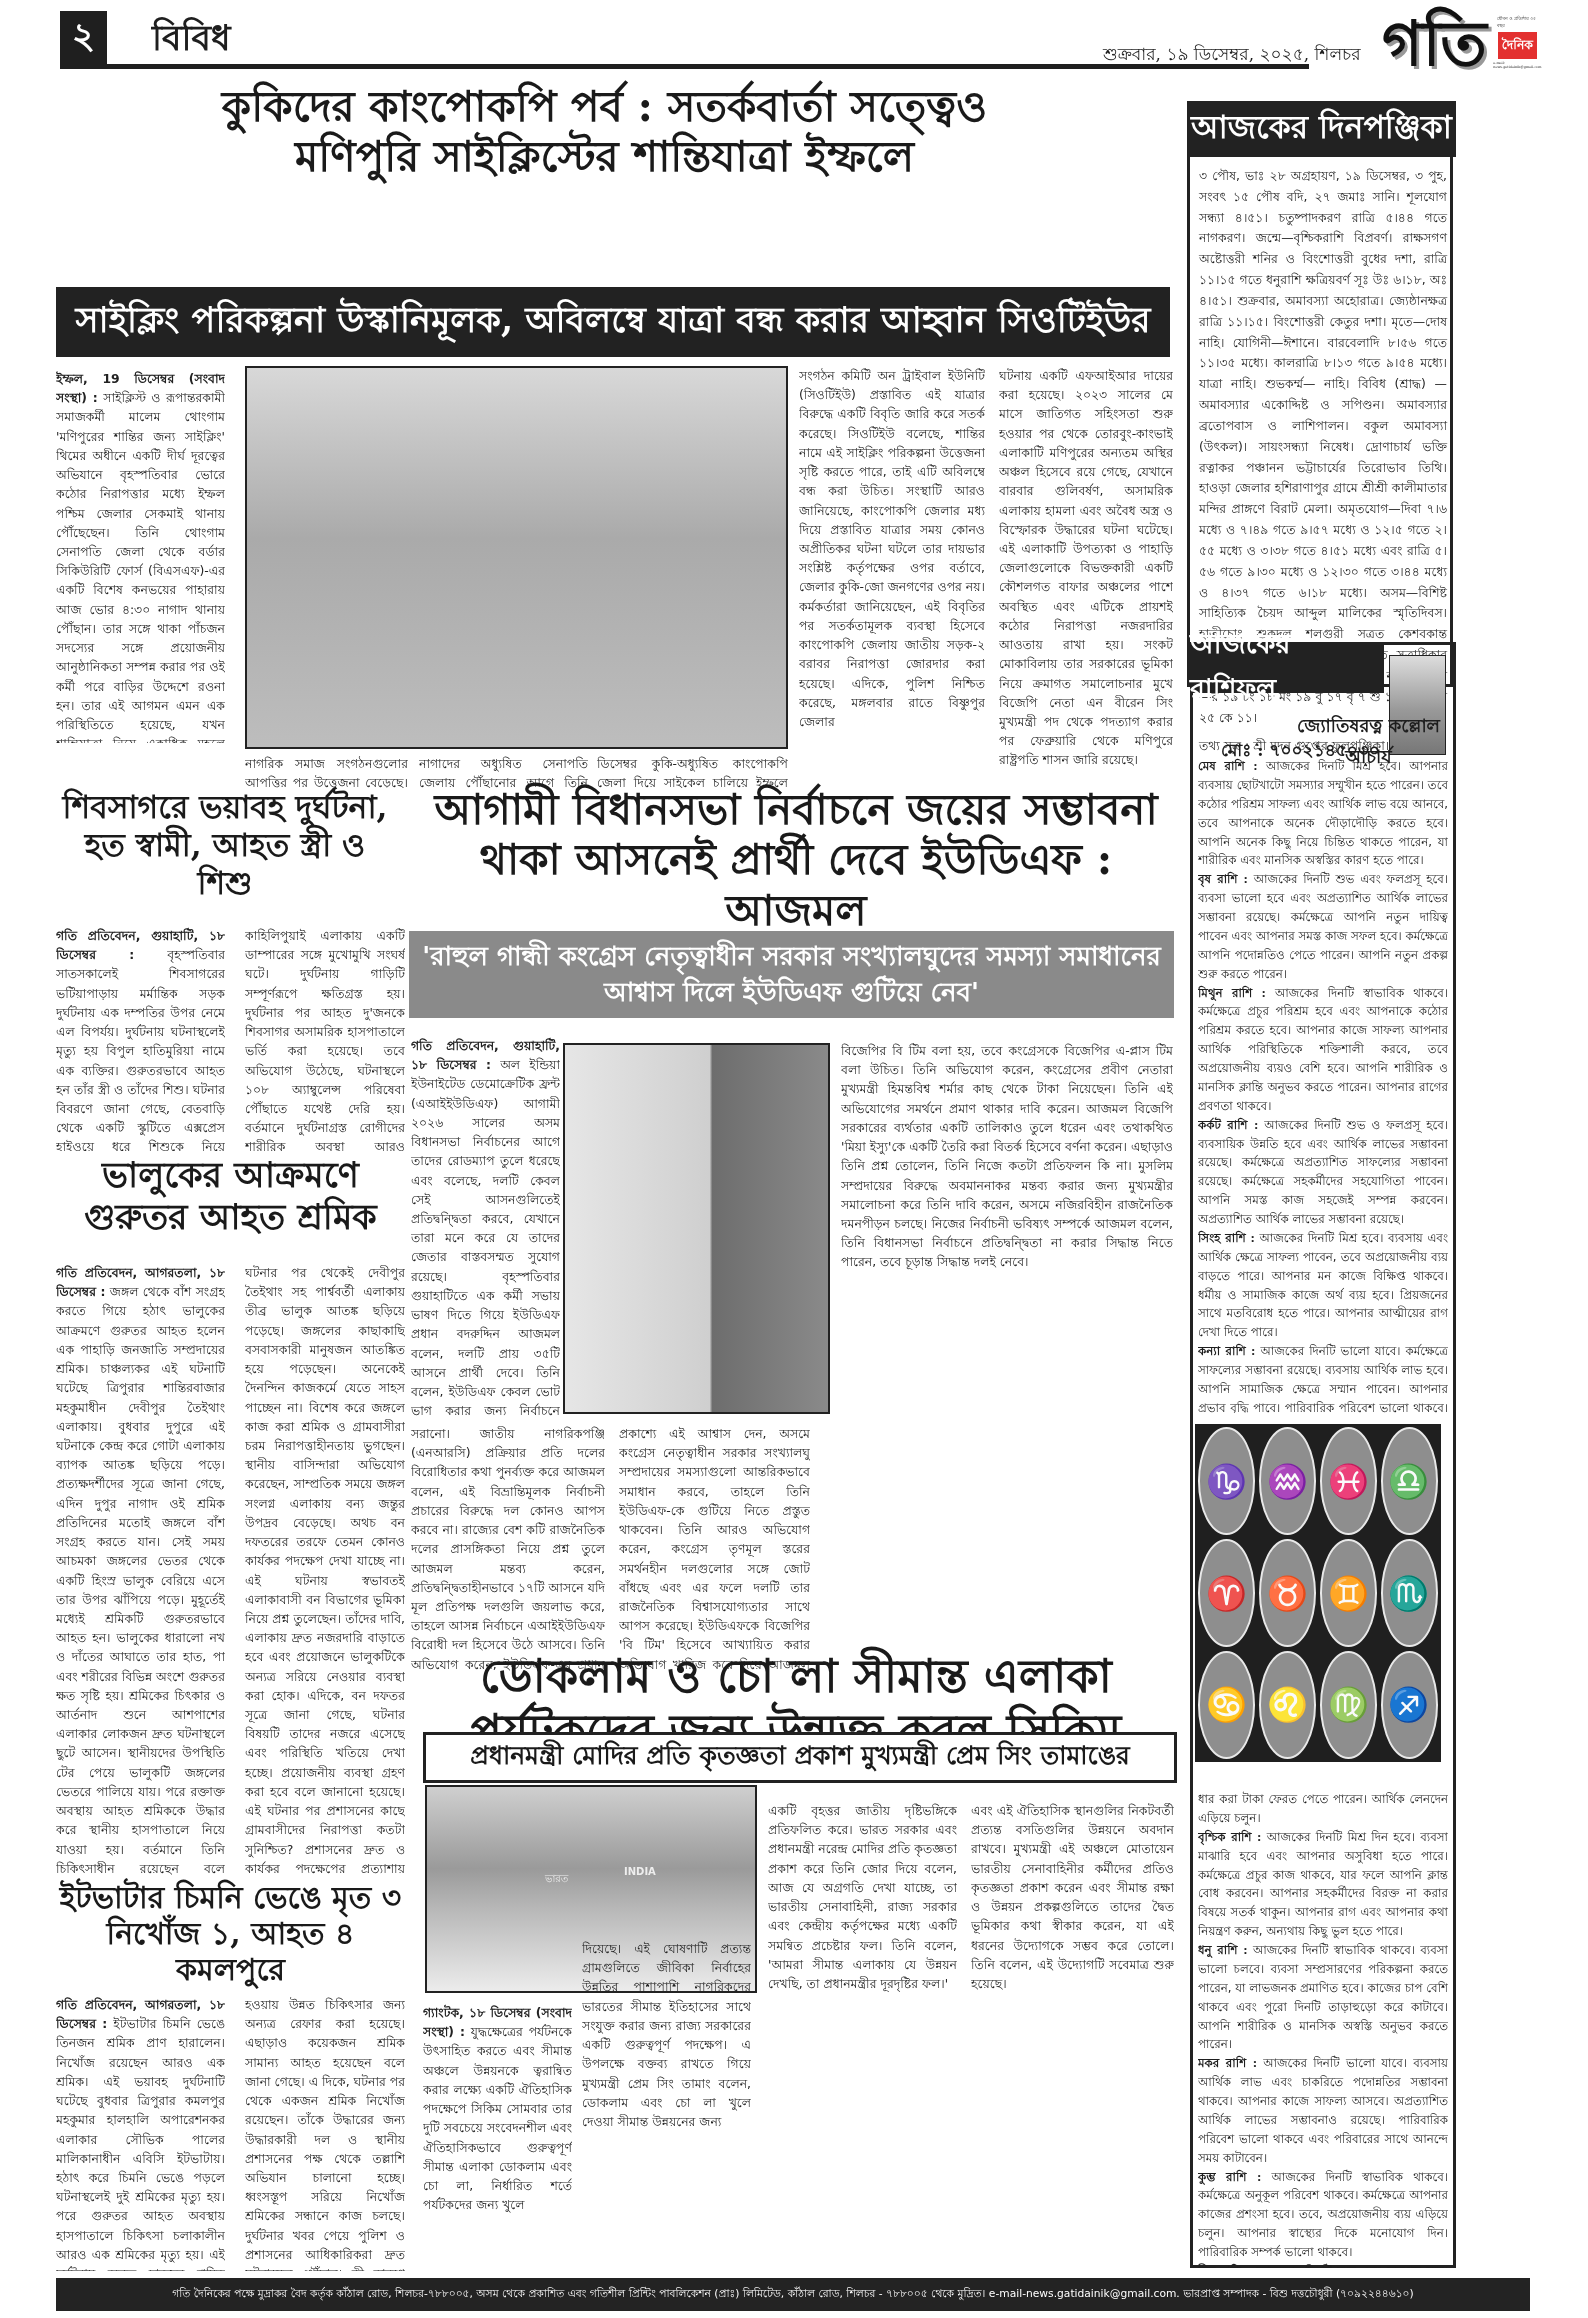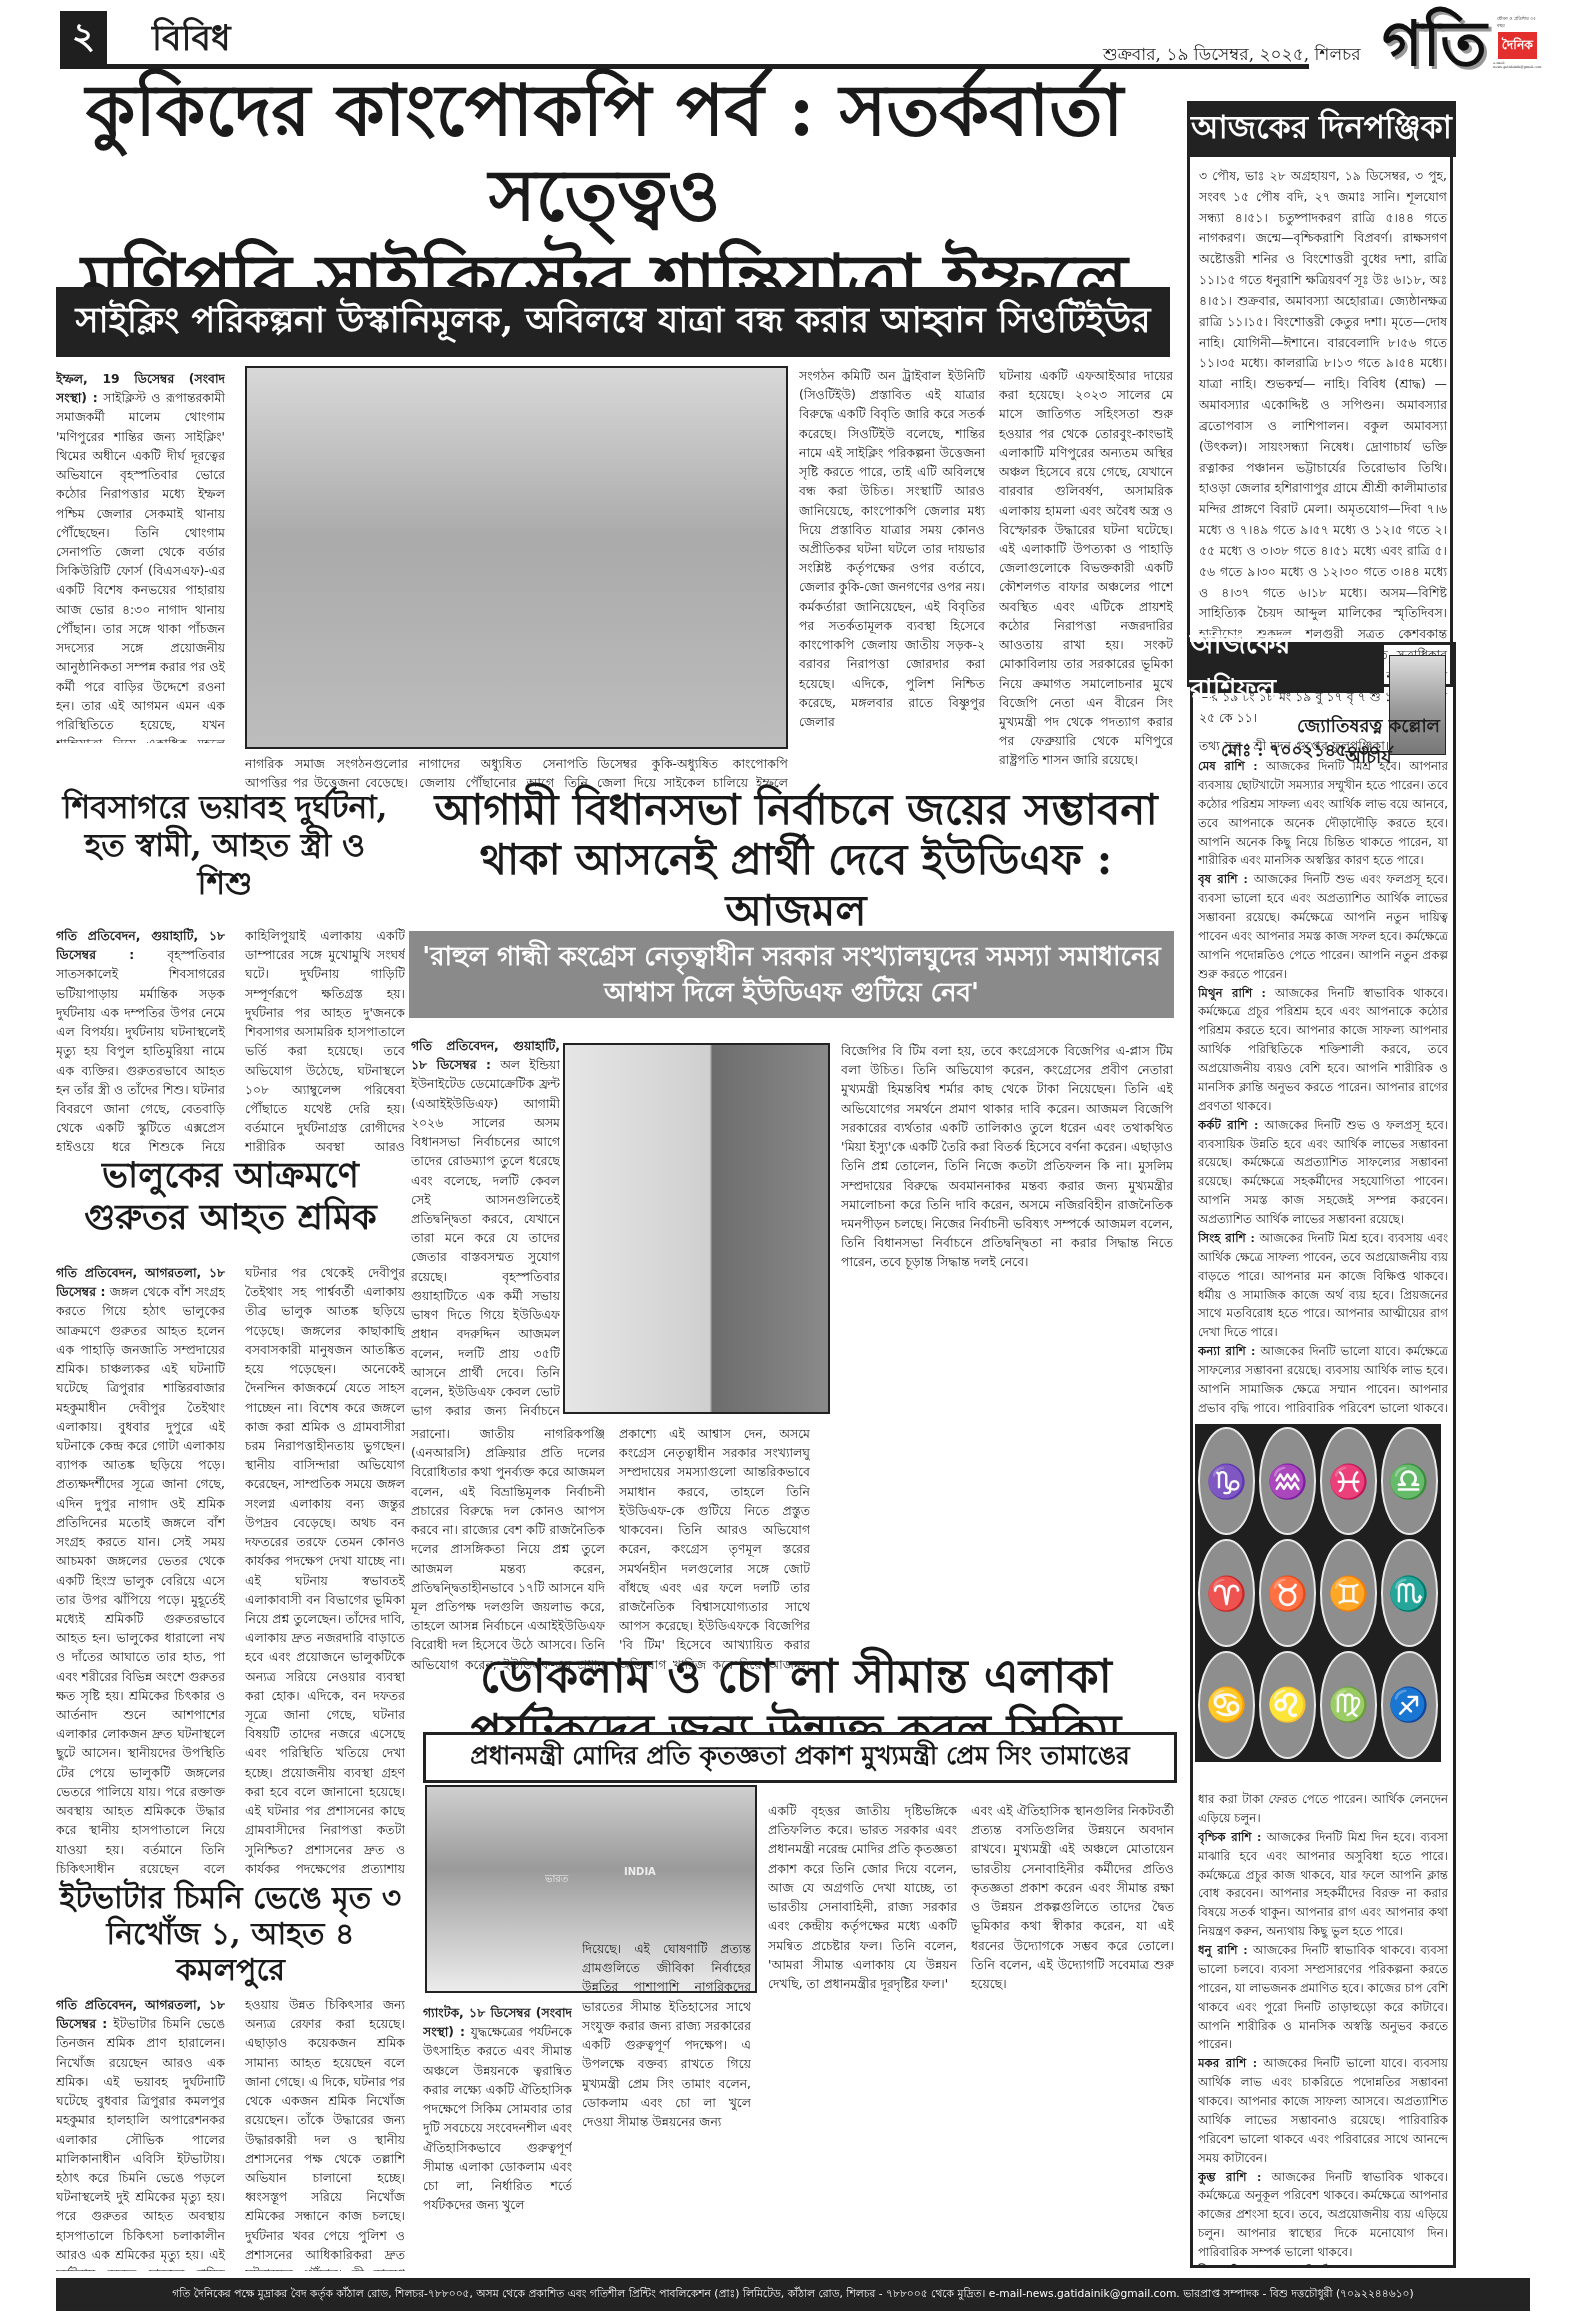--- a/index.html
+++ b/index.html
@@ -14,21 +14,21 @@
   .date-line { left: 1103px; top: 41px; font-size: 17px; color: #1e1e1e; }
   .logo { left: 1338px; top: 11.3px; width: 236px; height: 65px; display: flex; align-items: center; margin-left: 44px; }
   .logo-word { font-size: 62px; font-weight: bold; color: #111; text-shadow: 2.8px 2.8px 0 #999; line-height: 1; }
   .logo-badge { margin-left: 10px; width: 41px; height: 56px; display: flex; flex-direction: column; align-items: center; }
   .logo-badge .top { font-size: 4.5px; color: #333; }
   .logo-badge .red { background: #e3302f; color: #fff; font-size: 12.4px; font-weight: bold; width: 39px; height: 27px; display: flex; align-items: center; justify-content: center; margin-top: 2.3px; }
   .logo-badge .bot { font-size: 3.4px; color: #333; margin-top: 1.7px; }
 
   
   .hl { font-weight: bold; text-align: center; color: #1a1a1a; line-height: 1.2; }
-  .hl-main { left: 39px; top: 68px; width: 1131px; font-size: 71px; }
+  .hl-main { left: 39px; top: 82px; width: 1131px; font-size: 42px; }
   .hl-bar-dark { left: 56px; top: 287px; width: 1114px; height: 70px; background: #222; color: #fff; font-size: 35px; display: flex; align-items: center; justify-content: center; font-weight: bold; }
   .body-text { font-size: 12.4px; line-height: 1.55; text-align: justify; color: #222; font-family: "DejaVu Sans", sans-serif; }
   .body-text b { font-weight: bold; }
 
   .photo { background: linear-gradient(180deg, #d8d8d8 0%, #aaa 45%, #bdbdbd 100%); border: 2.8px solid #222; position: absolute; overflow: hidden; }
 
   .col { position: absolute; overflow: hidden; }
 
   
   .panjika { left: 1187px; top: 107px; width: 266px; height: 580px; border: 3.4px solid #222; }

